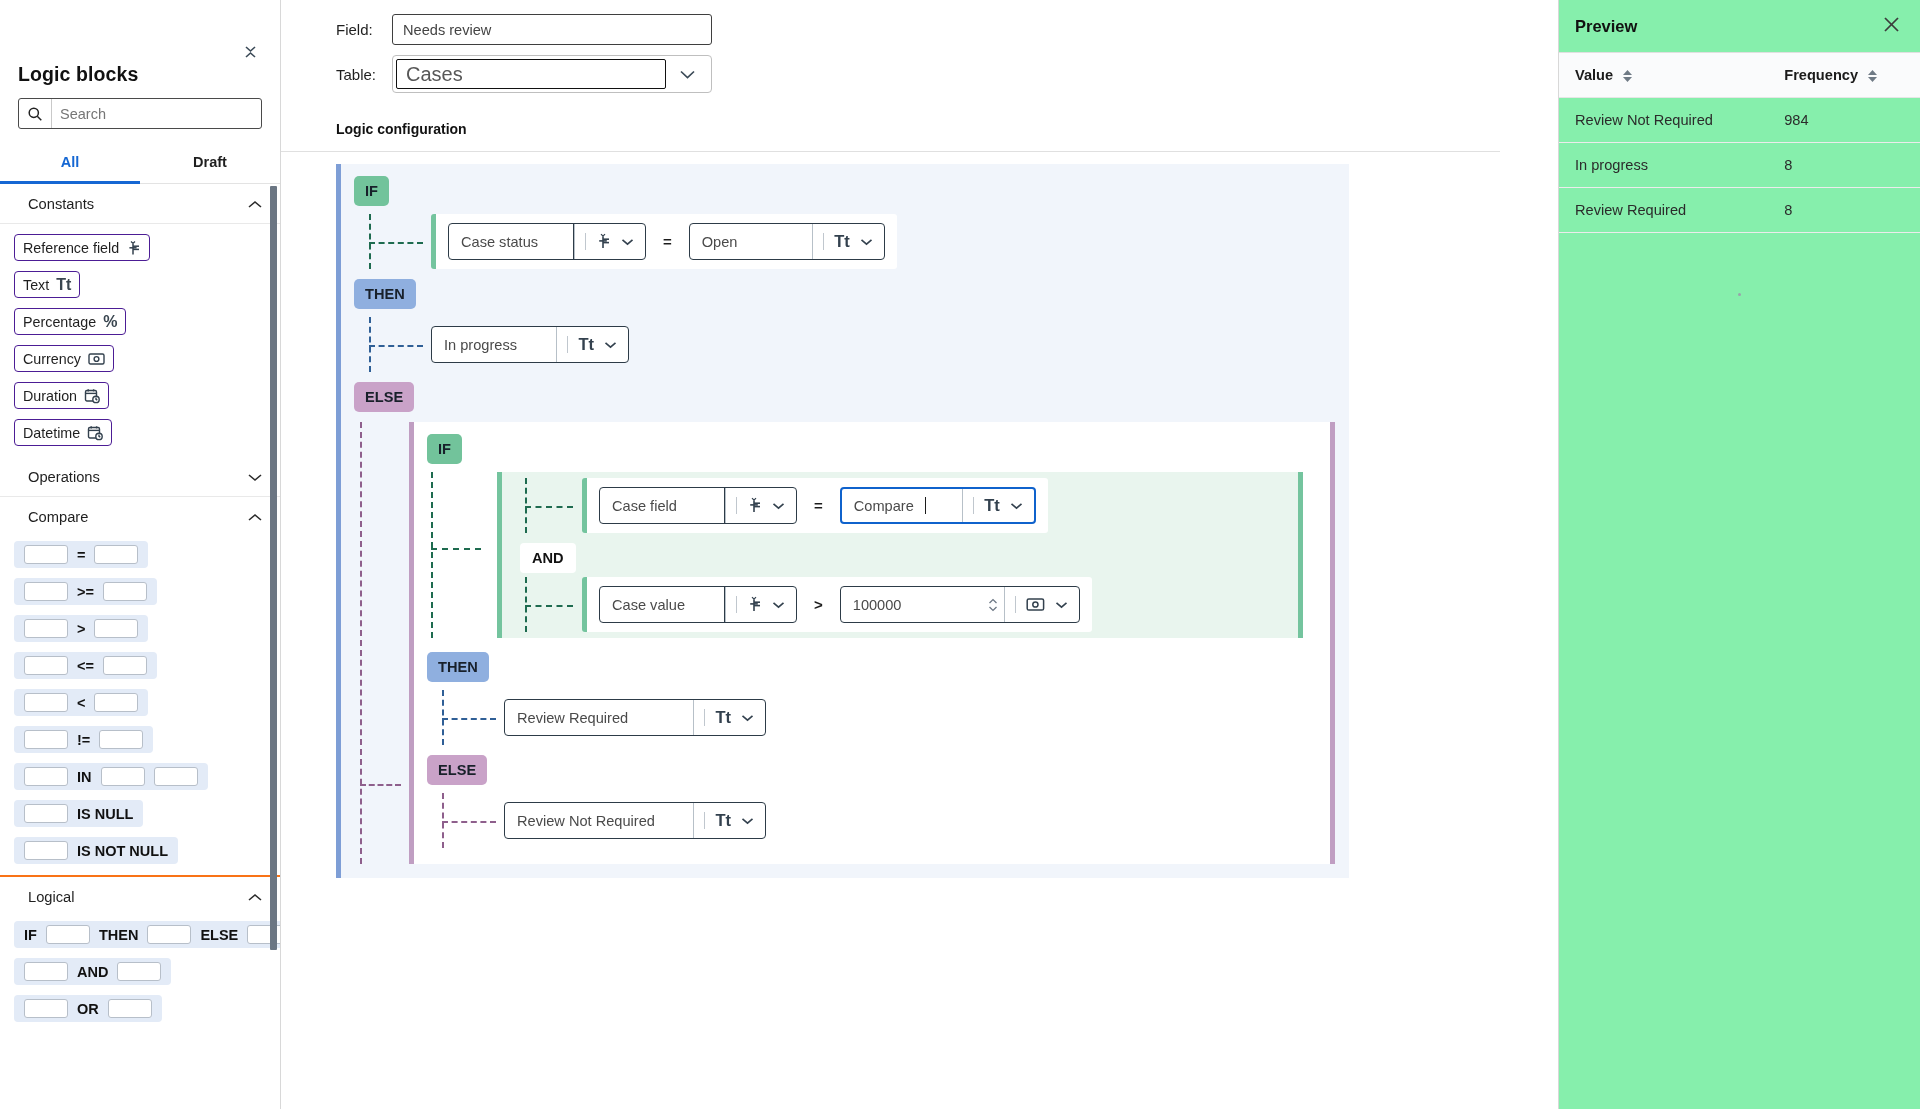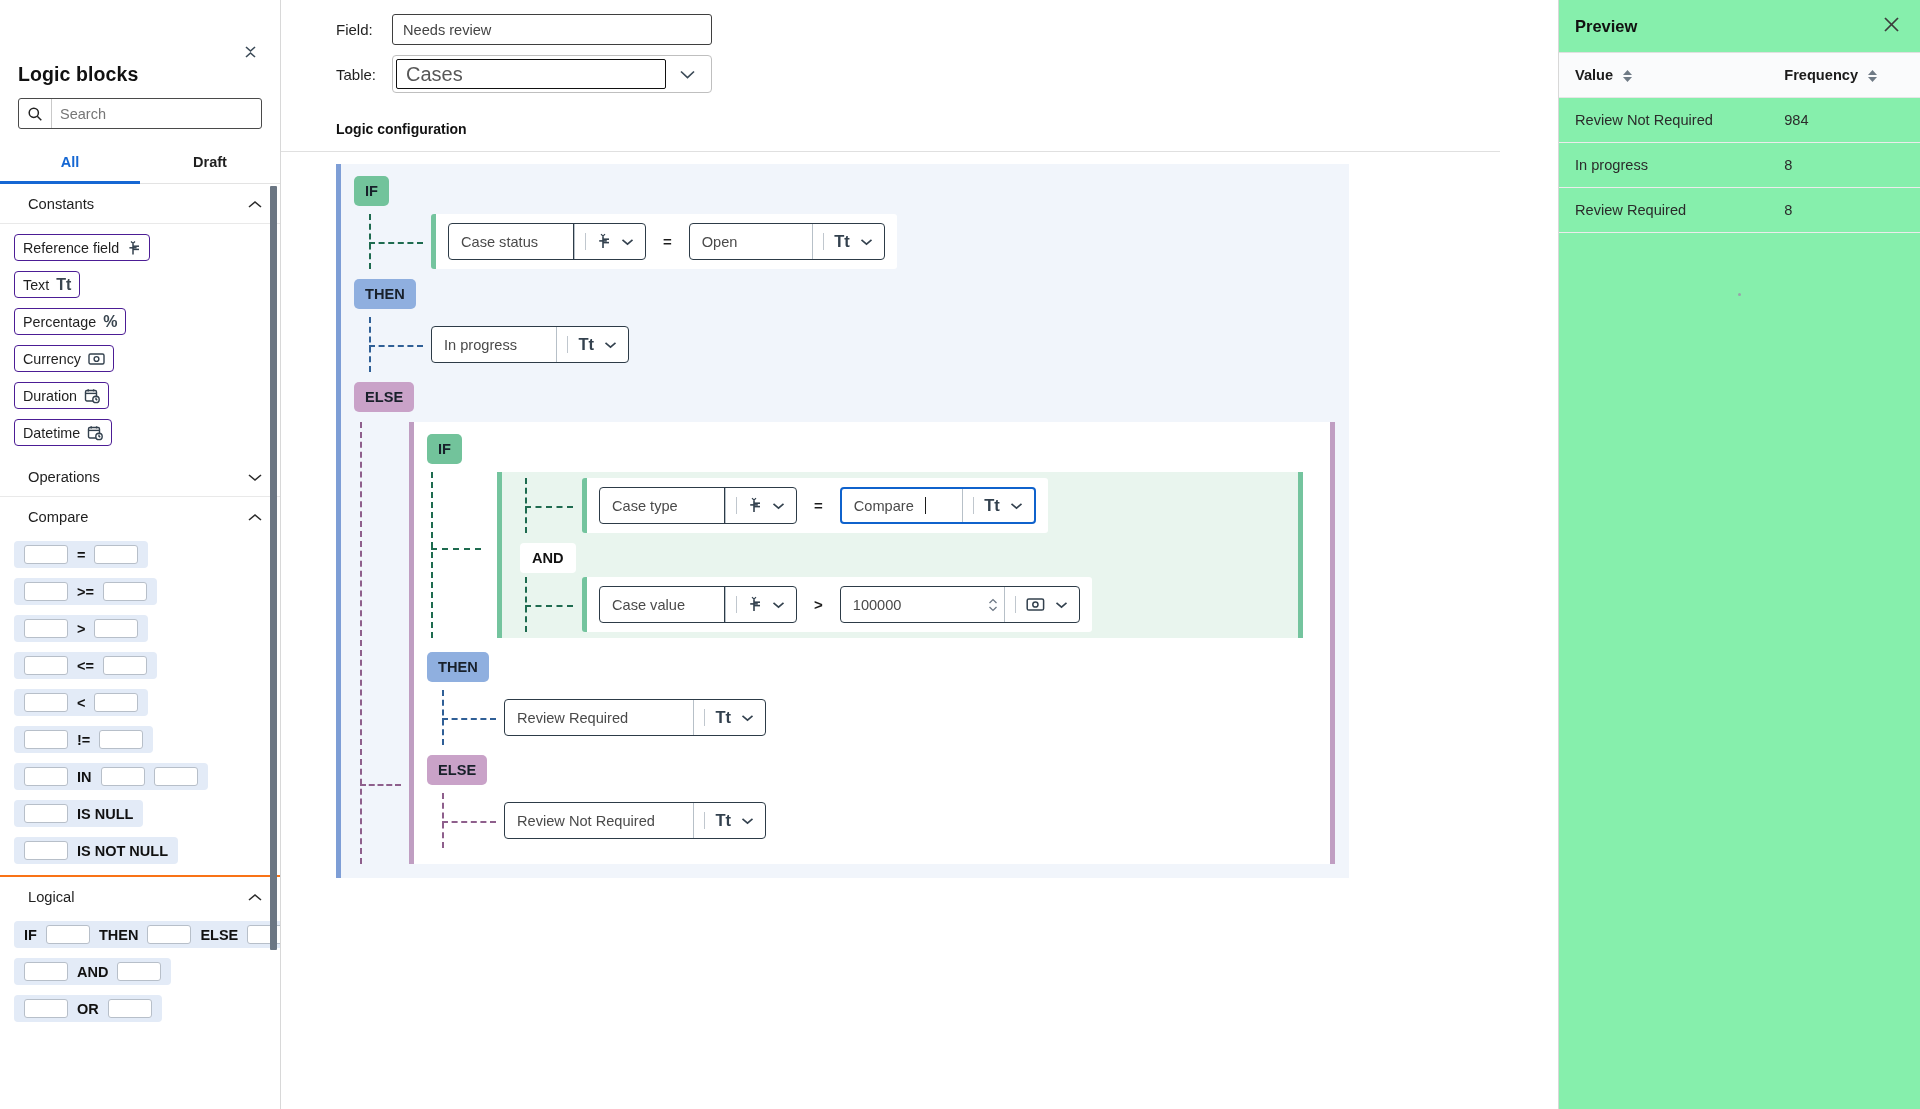--- a/index.html
+++ b/index.html
@@ -535,21 +535,21 @@
               </div>
               <div style="flex:1;">
                 <div class="cond-group" style="margin-left:0;width:806px;">
                   <div class="sub-row">
                     <div class="sub-conn">
                       <div class="vert"></div>
                         <div class="horz"></div>
                     </div>
                     <div class="cond-card">
                       <div class="ctrl w-field">
-                        <span class="txt">Case type</span>
+                        <span class="txt">Case field</span>
                         <span style="flex:1"></span>
                         <span class="divider"></span>
                         <span class="typepick">
                           <span class="tb"></span>
                           <svg width="15" height="17" viewBox="0 0 15 17" fill="none" stroke="#33414e" stroke-width="1.6">
                             <path d="M5 1.2 L7 3.2 L9 1.2" stroke-width="1.2"></path>
                               <path d="M7 3.6 L7 15"></path>
                             <path d="M7 6.2 L13 6.2"></path>
                               <path d="M7 9.6 L13 9.6"></path>
                               <path d="M3.2 7.9 L10.8 7.9"></path>

